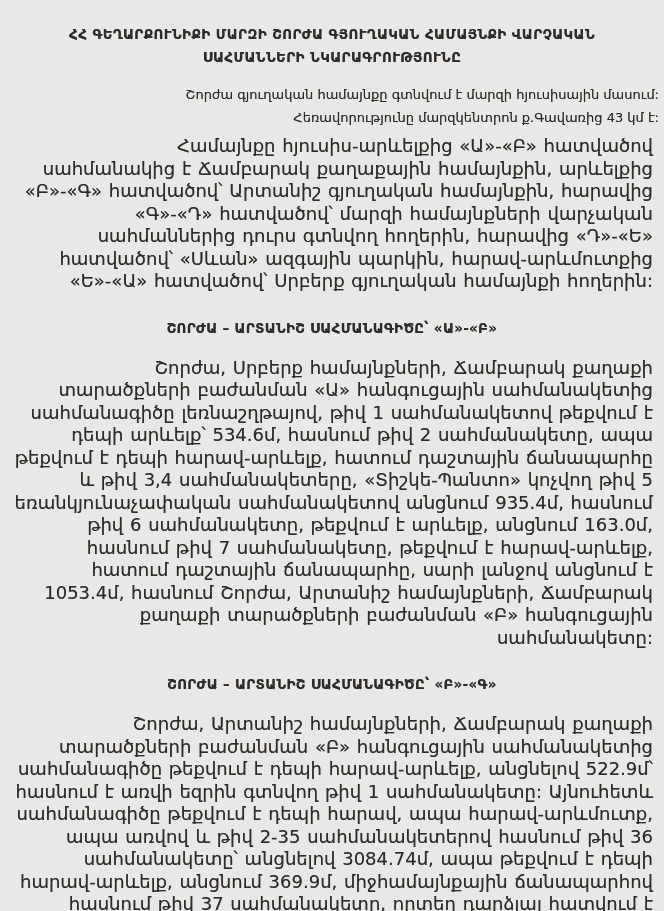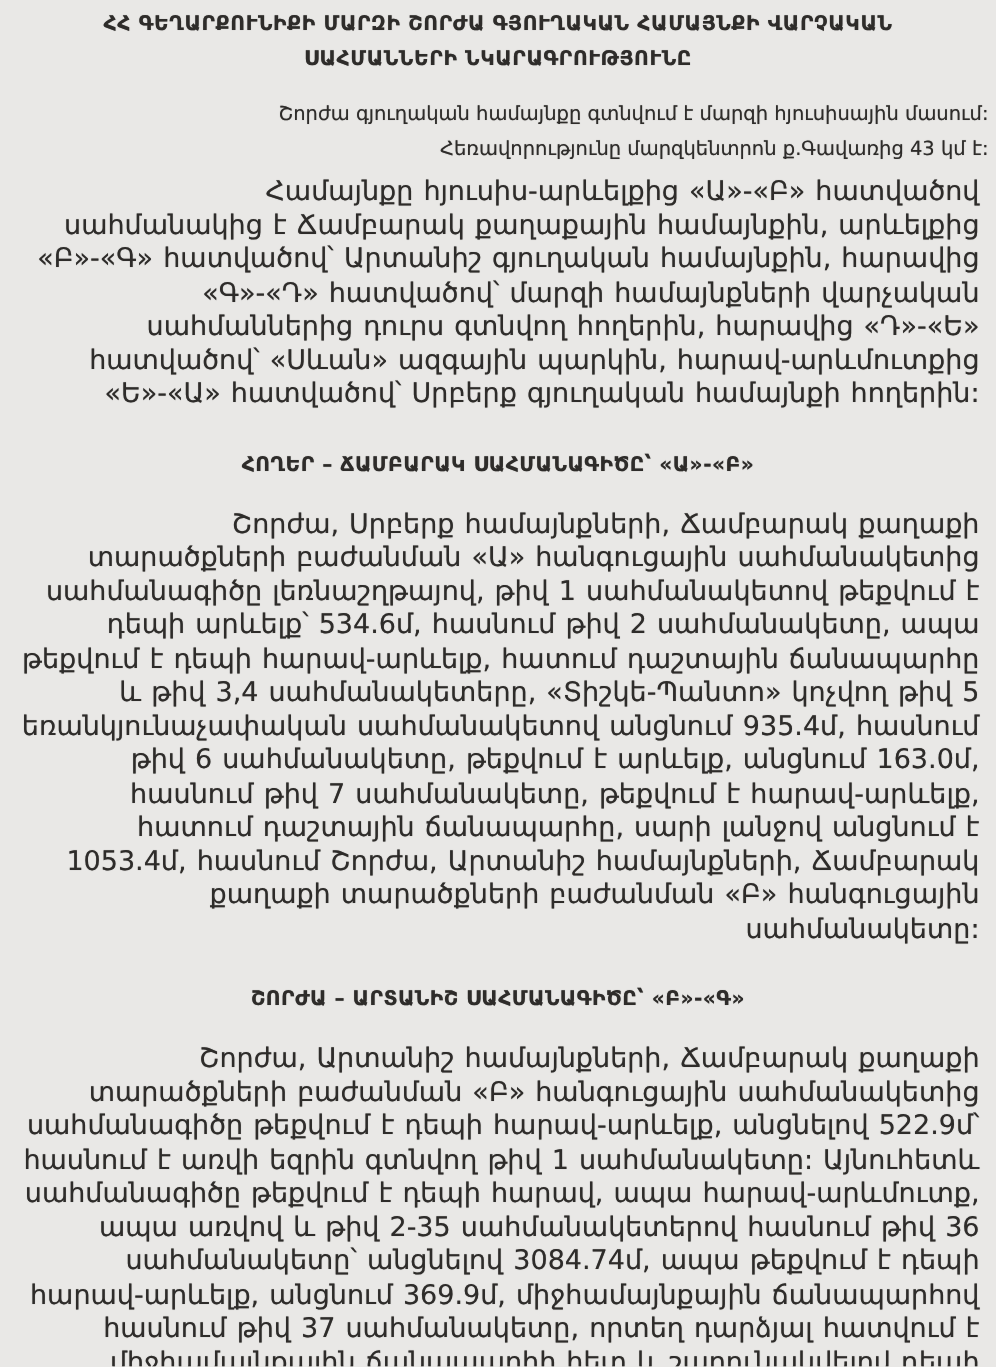--- a/index.html
+++ b/index.html
@@ -9,21 +9,21 @@
   body {
     background: #e9e8e6;
     font-family: "DejaVu Sans", sans-serif;
   }
   .page {
     position: relative;
     width: 664px;
     height: 911px;
     overflow: hidden;
     box-sizing: border-box;
-    padding: 5px 5px 0 5px;
+    padding: 23px 5px 0 5px;
     background: #e9e8e6;
     color: #2e2c2a;
     text-shadow: 0 0 0.5px rgba(40,38,36,0.55);
   }
   .title {
     margin: 0 0 15px 0;
     padding: 0 14px;
     font-size: 13.5px;
     font-weight: bold;
     text-align: center;
@@ -70,21 +70,21 @@
 
   <h1 class="title">ՀՀ ԳԵՂԱՐՔՈՒՆԻՔԻ ՄԱՐԶԻ ՇՈՐԺԱ ԳՅՈՒՂԱԿԱՆ ՀԱՄԱՅՆՔԻ ՎԱՐՉԱԿԱՆ ՍԱՀՄԱՆՆԵՐԻ ՆԿԱՐԱԳՐՈՒԹՅՈՒՆԸ</h1>
 
   <p class="line indent">Շորժա գյուղական համայնքը գտնվում է մարզի հյուսիսային մասում:</p>
 
   <p class="line indent">Հեռավորությունը մարզկենտրոն ք.Գավառից 43 կմ է:</p>
 
   <p class="para indent">Համայնքը հյուսիս-արևելքից «Ա»-«Բ» հատվածով սահմանակից է Ճամբարակ քաղաքային համայնքին, արևելքից «Բ»-«Գ» հատվածով՝ Արտանիշ գյուղական համայնքին, հարավից «Գ»-«Դ» հատվածով՝ մարզի համայնքների վարչական սահմաններից դուրս գտնվող հողերին, հարավից «Դ»-«Ե» հատվածով՝ «Սևան» ազգային պարկին, հարավ-արևմուտքից «Ե»-«Ա» հատվածով՝ Սրբերք գյուղական համայնքի հողերին:</p>
 
   <section>
-    <h2 class="heading">ՀՈՂԵՐ – ՃԱՄԲԱՐԱԿ  ՍԱՀՄԱՆԱԳԻԾԸ՝  «Ա»-«Բ»</h2>
+    <h2 class="heading">ՇՈՐԺԱ – ԱՐՏԱՆԻՇ  ՍԱՀՄԱՆԱԳԻԾԸ՝  «Ա»-«Բ»</h2>
     <p class="para indent">Շորժա, Սրբերք համայնքների, Ճամբարակ քաղաքի տարածքների բաժանման «Ա» հանգուցային սահմանակետից սահմանագիծը լեռնաշղթայով, թիվ 1 սահմանակետով թեքվում է դեպի արևելք՝ 534.6մ, հասնում թիվ 2 սահմանակետը, ապա թեքվում է դեպի հարավ-արևելք, հատում դաշտային ճանապարհը և թիվ 3,4 սահմանակետերը, «Տիշկե-Պանտո» կոչվող թիվ 5 եռանկյունաչափական սահմանակետով անցնում 935.4մ, հասնում թիվ 6 սահմանակետը, թեքվում է արևելք, անցնում 163.0մ, հասնում թիվ 7 սահմանակետը, թեքվում է հարավ-արևելք, հատում դաշտային ճանապարհը, սարի լանջով անցնում է 1053.4մ, հասնում Շորժա, Արտանիշ համայնքների, Ճամբարակ քաղաքի տարածքների բաժանման «Բ» հանգուցային սահմանակետը:</p>
   </section>
 
   <section>
     <h2 class="heading">ՇՈՐԺԱ – ԱՐՏԱՆԻՇ  ՍԱՀՄԱՆԱԳԻԾԸ՝  «Բ»-«Գ»</h2>
     <p class="para indent">Շորժա, Արտանիշ համայնքների, Ճամբարակ քաղաքի տարածքների բաժանման «Բ» հանգուցային սահմանակետից սահմանագիծը թեքվում է դեպի հարավ-արևելք, անցնելով 522.9մ՝ հասնում է առվի եզրին գտնվող թիվ 1 սահմանակետը: Այնուհետև սահմանագիծը թեքվում է դեպի հարավ, ապա հարավ-արևմուտք, ապա առվով և թիվ 2-35 սահմանակետերով հասնում թիվ 36 սահմանակետը՝ անցնելով 3084.74մ, ապա թեքվում է դեպի հարավ-արևելք, անցնում 369.9մ, միջհամայնքային ճանապարհով հասնում թիվ 37 սահմանակետը, որտեղ դարձյալ հատվում է միջհամայնքային ճանապարհի հետ և շարունակվելով դեպի հարավ-արևելք՝ թիվ 38,39 սահմանակետերով հասնում է թիվ 40 սահմանակետերը՝ անցնելով 512.91մ: Այդտեղից սահմանագիծը թեքվում է դեպի հարավ-արևմուտք և անցնելով թիվ 41-45 սահմանակետերով 1110.52մ՝ հասնում է Շորժա, Արտանիշ համայնքների տարածքների, մարզի համայնքների վարչական սահմաններից դուրս գտնվող հողերի բաժանման «Գ» հանգուցային սահմանակետը:</p>
     <p class="para indent note">«Բ»-«Գ» սահմանագծի ընդհանուր երկարությունը՝  5600.97մ է:</p>
   </section>
 
   <section>

